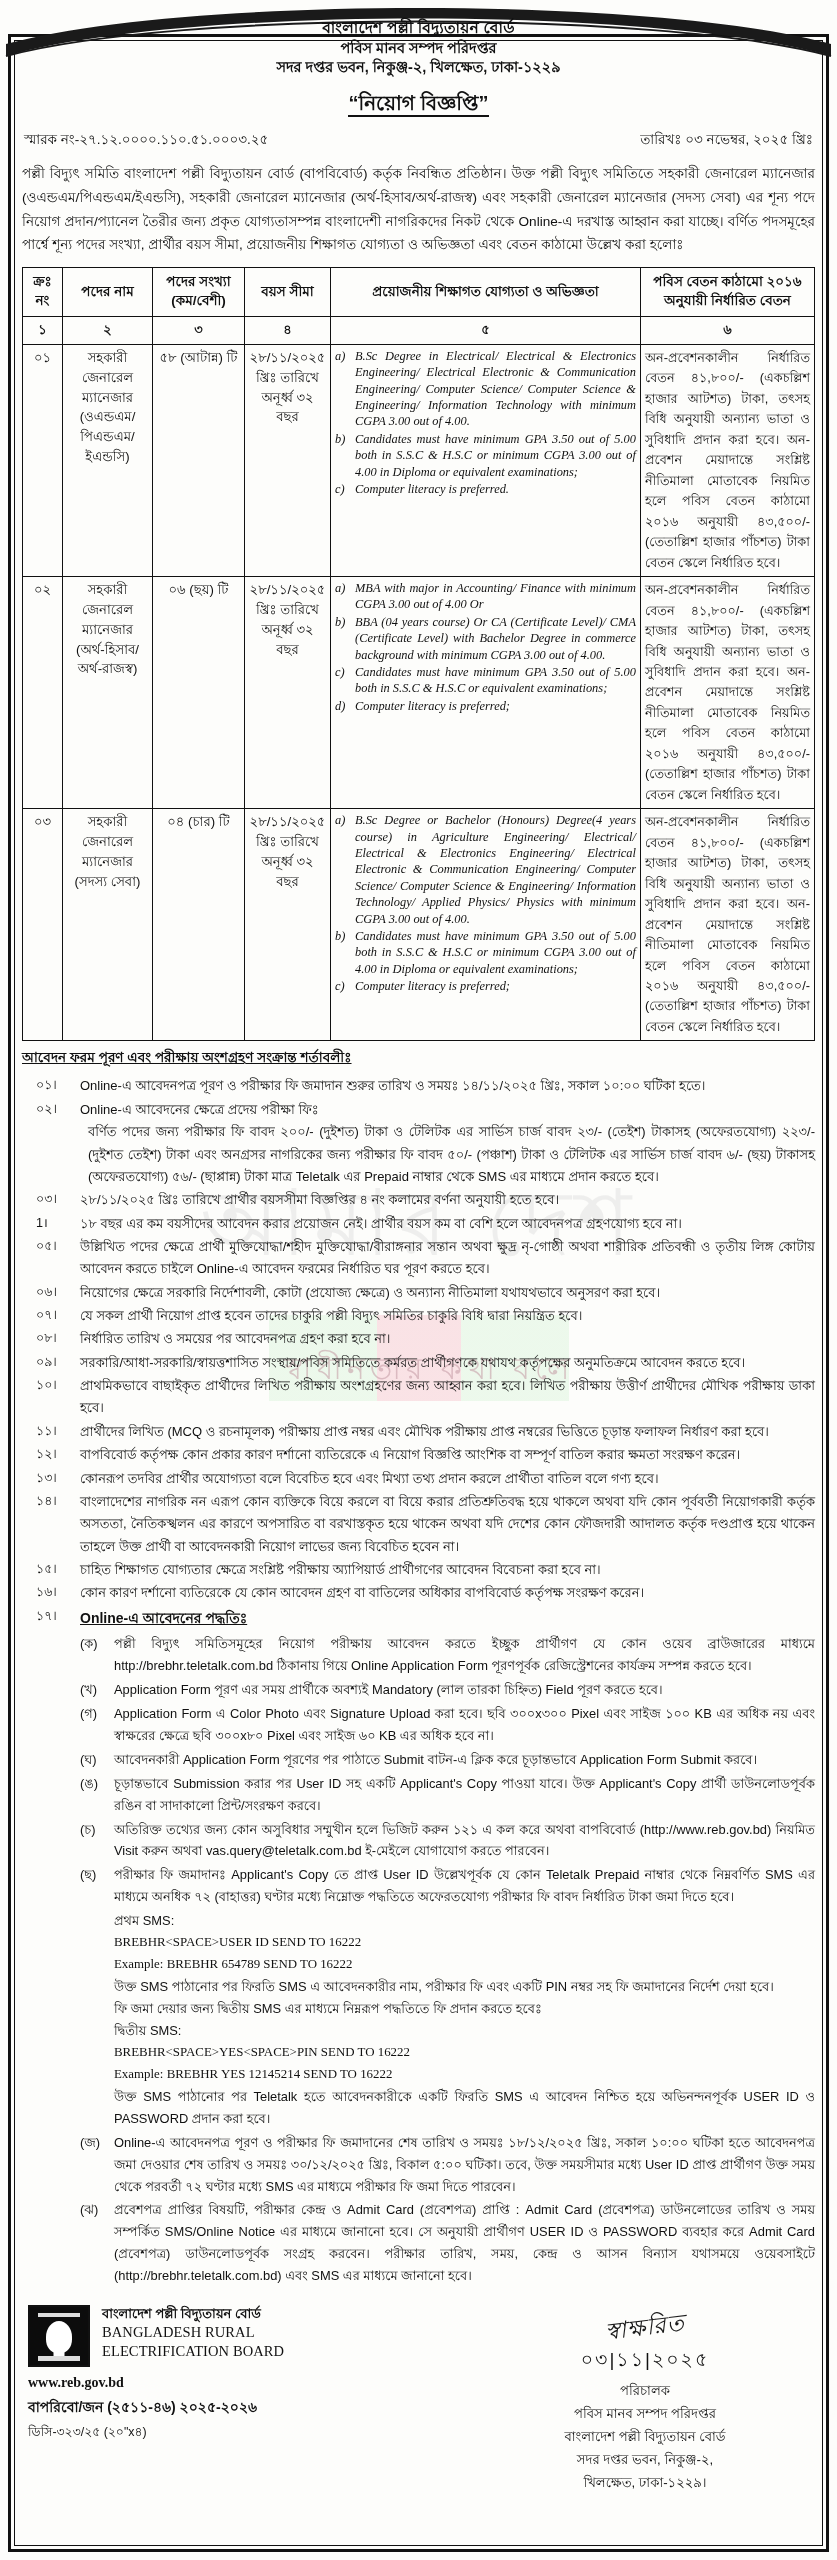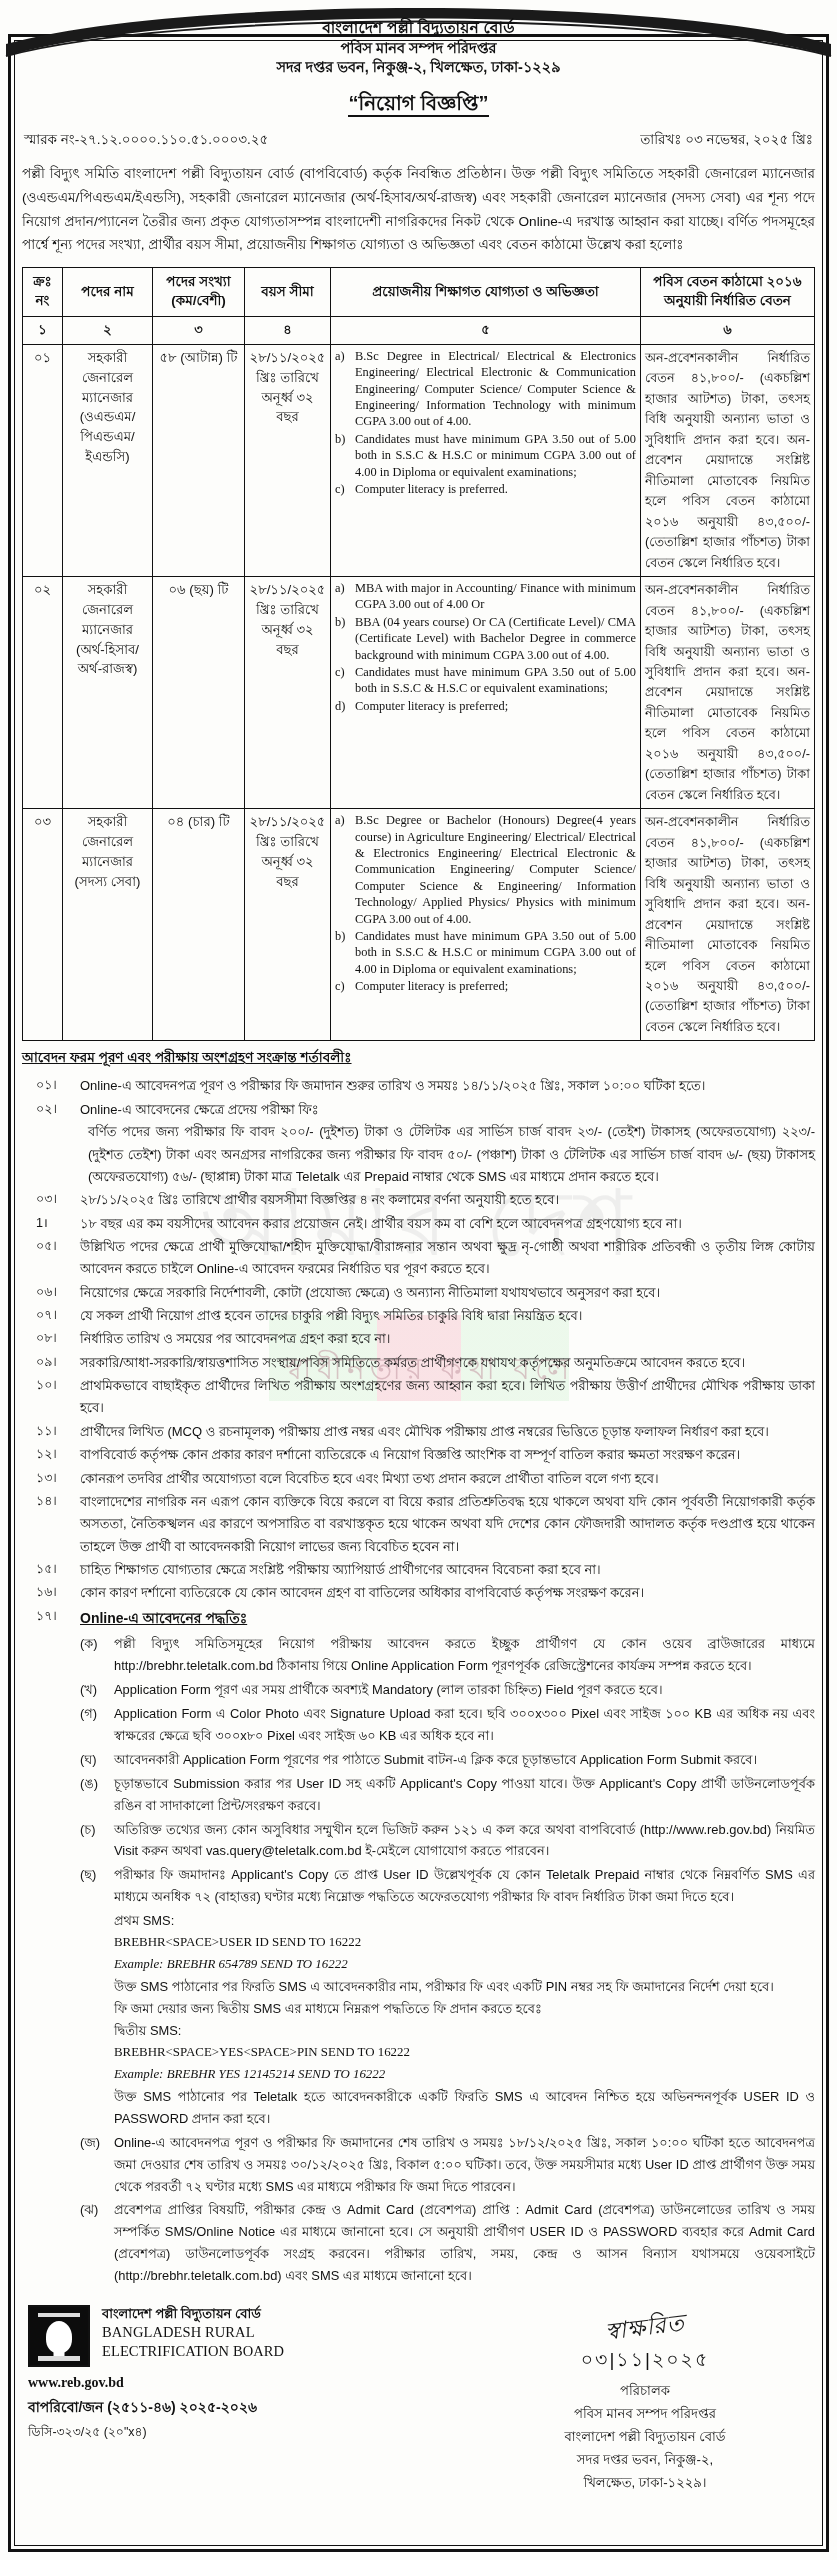--- a/index.html
+++ b/index.html
@@ -127,20 +127,21 @@
     padding:0 0 0 20px;
     list-style:none;
     counter-reset:ql;
   }
   td.qual ol li{
     counter-increment:ql;
     position:relative;
     text-align:justify;
     text-justify:inter-word;
     margin-bottom:1px;
+    font-style:italic;
   }
   td.qual ol li:before{
     content:counter(ql,lower-alpha) ")";
     position:absolute;
     left:-20px;
     width:18px;
     text-align:left;
   }
   td.salary{
     font-size:12.8px;
@@ -199,21 +200,21 @@
     text-justify:inter-word;
     margin-bottom:2px;
   }
   ol.sub > li > .bn-mark{
     position:absolute;
     left:0;
     top:0;
     width:30px;
     text-align:left;
   }
-  .ex{margin-left:0;font-style:italic;}
+  .ex{margin-left:0;}
 
   .footer{
     position:relative;
     margin-top:14px;
     border-top:0;
     display:flex;
     justify-content:space-between;
     align-items:flex-start;
     padding:4px 6px 2px 6px;
   }

